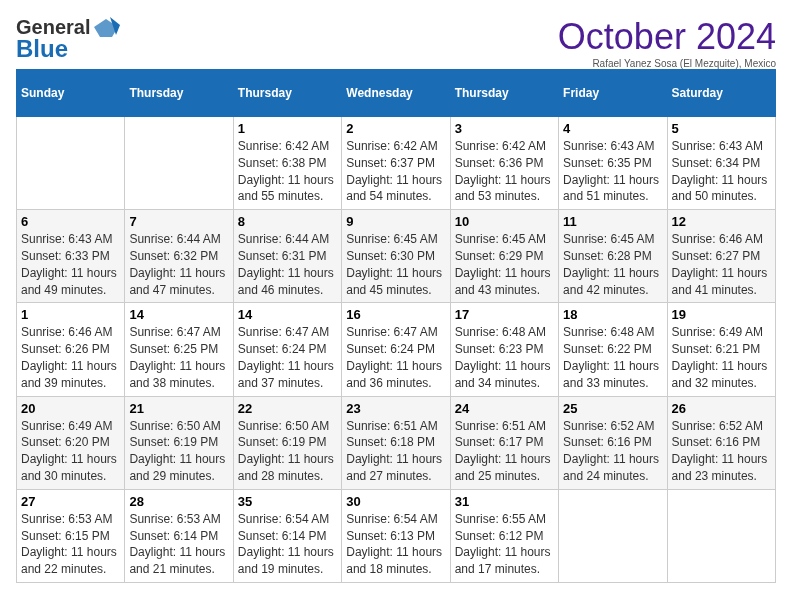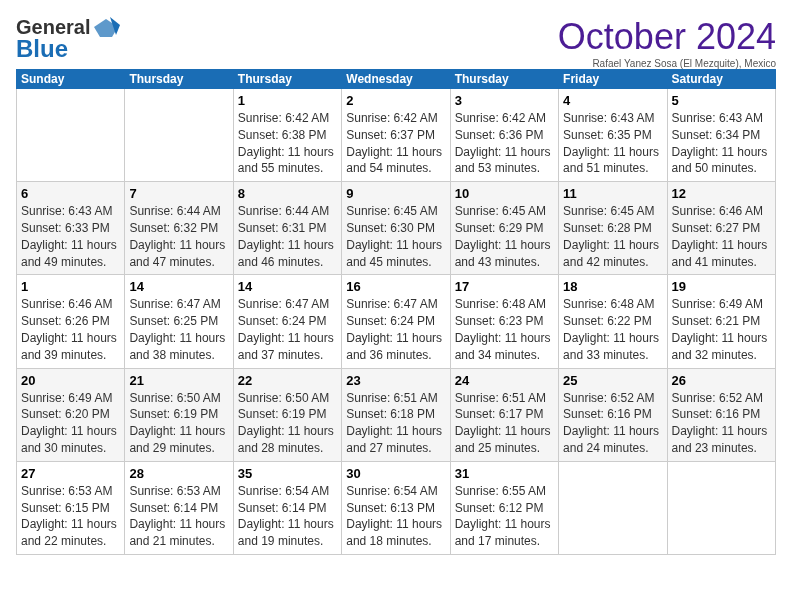--- a/index.html
+++ b/index.html
@@ -38,21 +38,21 @@
       color: #555;
     }
     .calendar {
       width: 100%;
       border-collapse: collapse;
       font-size: 11px;
     }
     .calendar thead tr th {
       background-color: #1a6db5;
       color: #fff;
-      padding: 2px 4px;
+      padding: 16px 4px;
       text-align: left;
       font-size: 12px;
       border: 1px solid #1a6db5;
     }
     .calendar tbody tr td {
       border: 1px solid #ccc;
       vertical-align: top;
       padding: 4px;
       width: 108px;
       min-height: 70px;

